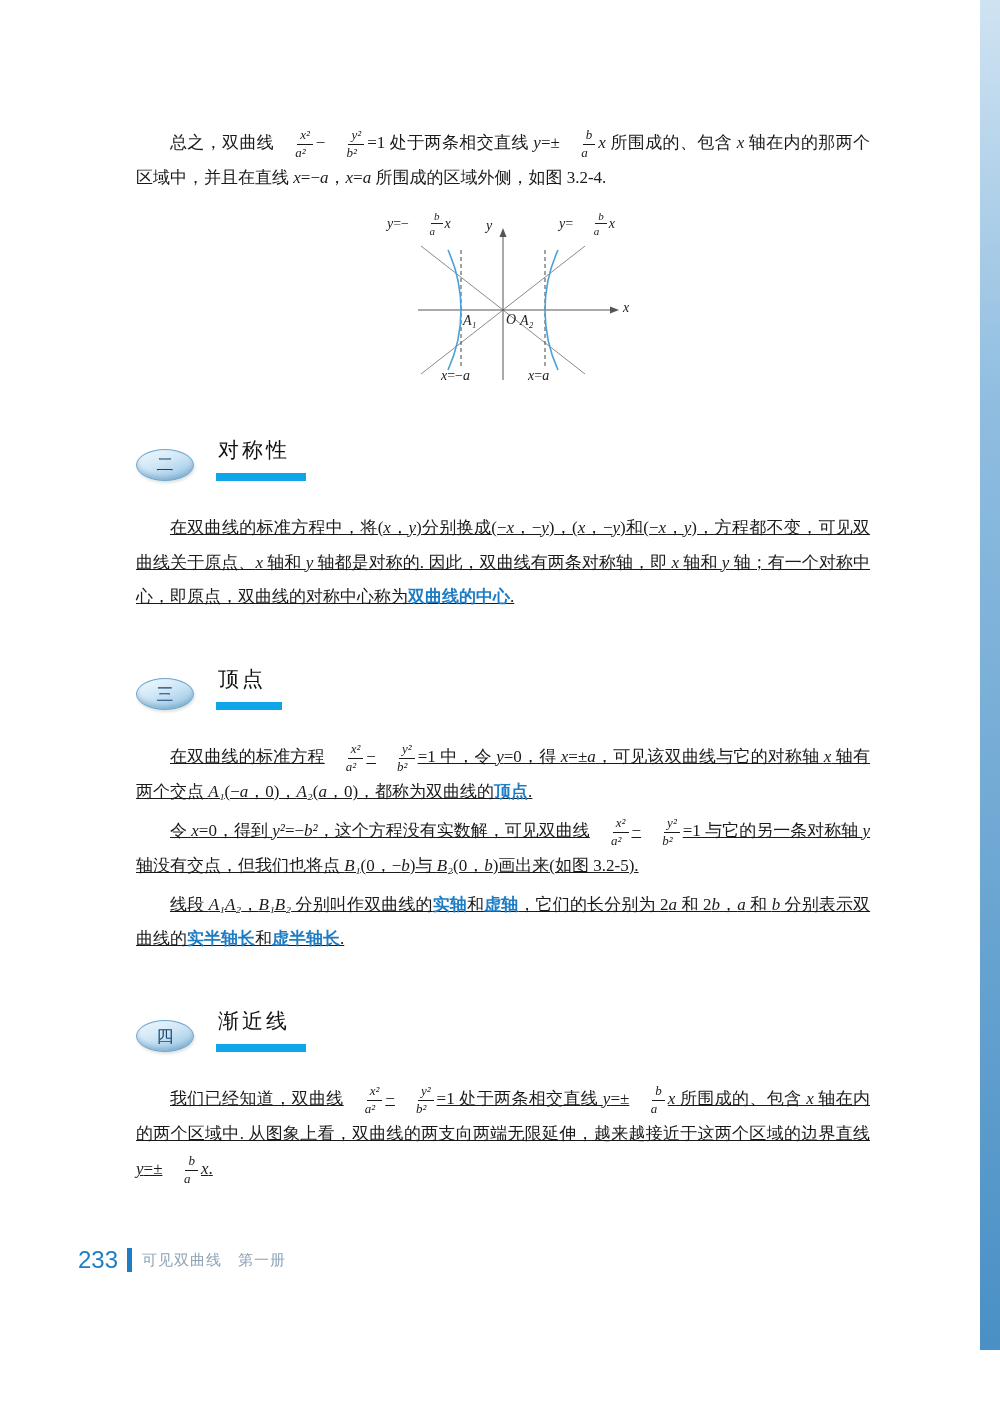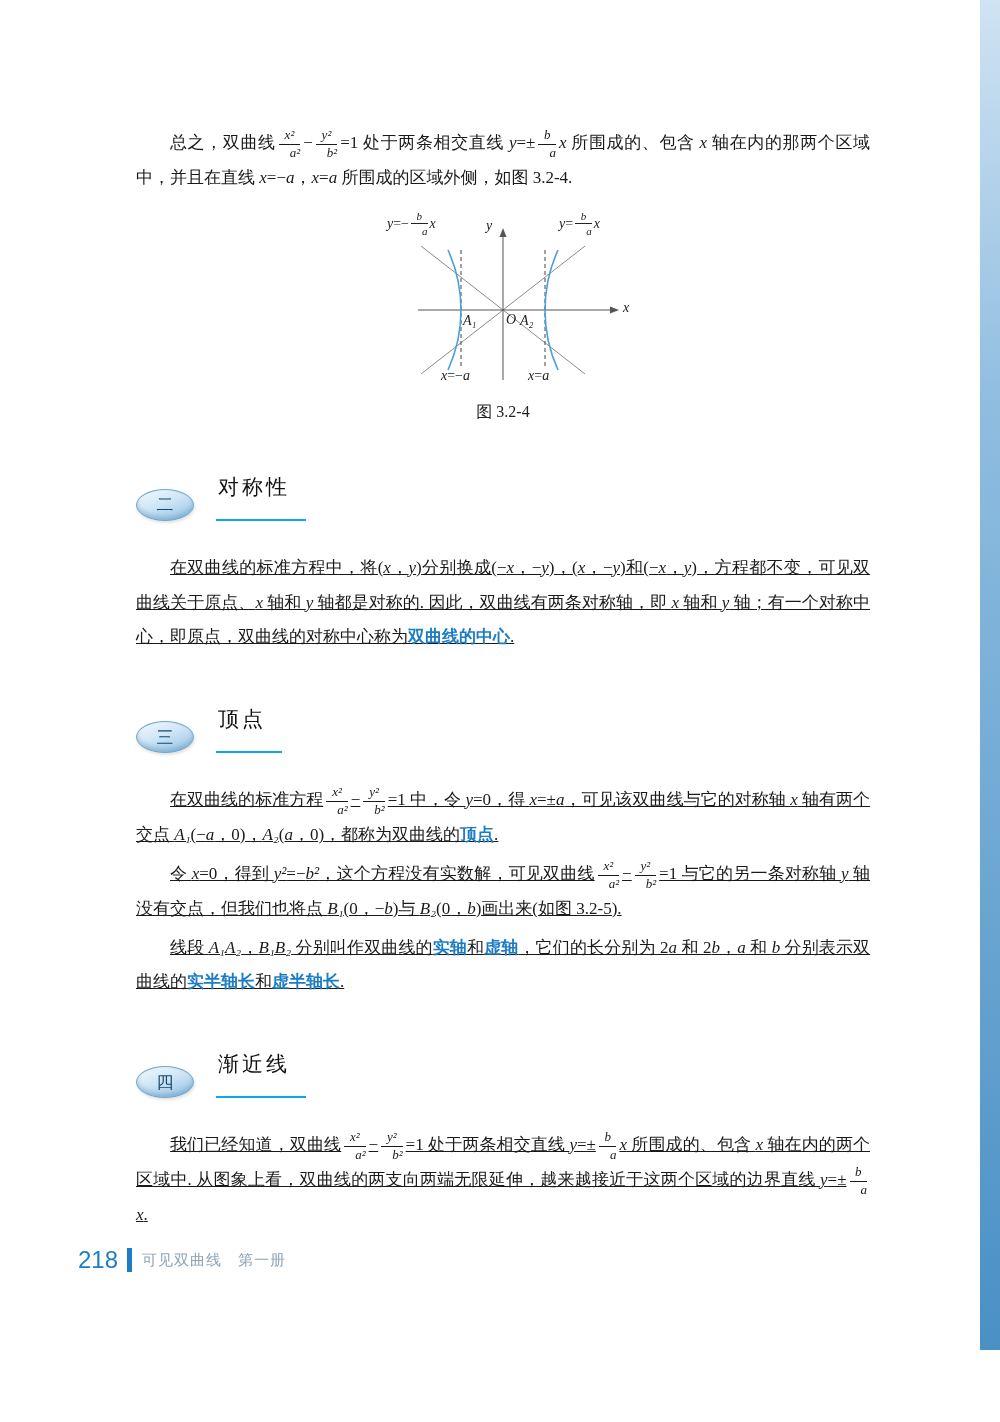--- a/index.html
+++ b/index.html
@@ -13,21 +13,21 @@
   .page{position:relative;width:1000px;height:1350px;background:#fff;overflow:hidden;}
   .side-band{position:absolute;top:0;right:0;width:20px;height:100%;
     background:linear-gradient(180deg,#cfe3f2 0%,#8fbde0 30%,#4a90c5 100%);}
   .content{padding:126px 130px 0 136px;}
   .para{margin:0;font-size:17px;line-height:2.05;text-align:justify;text-indent:2em;}
   .para + .para{margin-top:2px;}
   .mi{font-style:italic;font-family:"Liberation Serif","DejaVu Serif",serif;}
   .term{color:var(--accent);font-weight:bold;}
   .frac{display:inline-block;vertical-align:middle;text-align:center;font-style:italic;
     line-height:1.15;font-size:13px;margin:0 3px;text-indent:0;}
-  .frac .num{display:block;padding:0 3px 1px;border-bottom:1px solid currentColor;}
+  .frac .num{display:block;padding:0 3px 1px;border-bottom:1px solid currentColor;margin-left:20px;}
   .frac .den{display:block;padding-top:1px;margin-left:11px;}
   
   .figure-block{margin:14px auto 0;width:320px;}
   .plot{position:relative;width:300px;height:176px;margin:0 auto;}
   .plot svg{position:absolute;left:0;top:0;}
   .fig-label{position:absolute;font-size:14px;color:#222;display:flex;align-items:center;white-space:nowrap;}
   .fig-label .frac{font-size:11px;margin:0 2px;}
   .lbl-asym-left{left:34px;top:0;}
   .lbl-asym-right{left:206px;top:0;}
   .lbl-axis-y{left:133px;top:8px;font-style:italic;}
@@ -38,21 +38,21 @@
   .lbl-dash-left{left:88px;top:158px;}
   .lbl-dash-right{left:175px;top:158px;}
   .fig-caption{text-align:center;font-size:16px;color:#222;margin-top:16px;}
   
   .section-header{display:flex;align-items:flex-end;gap:22px;margin:50px 0 30px;}
   .pill{width:56px;height:30px;border-radius:50%;display:flex;align-items:center;justify-content:center;
     background:linear-gradient(160deg,#f4fafe 0%,#cfe6f6 45%,#8fc0e2 100%);
     border:1px solid #6ea7cf;color:#14466e;font-family:"Liberation Sans","DejaVu Sans",sans-serif;
     font-size:17px;box-shadow:inset 0 -3px 4px rgba(80,130,170,.35),1px 2px 3px rgba(0,0,0,.12);}
   .section-title{font-family:Liberation Sans, sans-serif;font-size:21px;color:#111;
-    letter-spacing:3px;padding:0 16px 18px 2px;border-bottom:2px solid #0ea5e9;}
+    letter-spacing:3px;padding:0 16px 9px 2px;border-bottom:8px solid #0ea5e9;}
   .section .para{margin-top:4px;text-decoration:underline;}
   
   .footer{position:absolute;left:78px;bottom:76px;display:flex;align-items:center;}
   .page-num{color:var(--accent);font-size:24px;font-family:"Liberation Sans","DejaVu Sans",sans-serif;}
   .footer-bar{display:inline-block;width:5px;height:24px;background:var(--accent);margin:0 10px 0 9px;}
   .footer-text{color:#8ca3b5;font-size:15px;font-family:"Liberation Sans","DejaVu Sans",sans-serif;letter-spacing:1px;}
   .axis-line{stroke:var(--axis-color);stroke-width:1;}
   .asym-line{stroke:var(--line-color);stroke-width:1;}
   .dash-line{stroke:#444;stroke-width:1;stroke-dasharray:4 3;}
   .curve{stroke:var(--curve-color);stroke-width:1.6;fill:none;}
@@ -113,21 +113,20 @@
             <span class="mi">x</span>
             <span>=−</span>
             <span class="mi">a</span>
           </div>
         <div class="fig-label lbl-dash-right">
             <span class="mi">x</span>
             <span>=</span>
             <span class="mi">a</span>
           </div>
       </div>
-      <figcaption class="fig-caption">图 3.2-4</figcaption>
     </figure>
 
     <div class="section">
       <div class="section-header">
         <span class="pill">二</span>
         <span class="section-title">对称性</span>
       </div>
       <p class="para"><span>在双曲线的标准方程中，将(</span><span class="mi">x</span><span>，</span><span class="mi">y</span><span>)分别换成(−</span><span class="mi">x</span><span>，−</span><span class="mi">y</span><span>)，(</span><span class="mi">x</span><span>，−</span><span class="mi">y</span><span>)和(−</span><span class="mi">x</span><span>，</span><span class="mi">y</span><span>)，方程都不变，可见双曲线关于原点、</span><span class="mi">x</span><span> 轴和 </span><span class="mi">y</span><span> 轴都是对称的. 因此，双曲线有两条对称轴，即 </span><span class="mi">x</span><span> 轴和 </span><span class="mi">y</span><span> 轴；有一个对称中心，即原点，双曲线的对称中心称为</span><span class="term">双曲线的中心</span><span>.</span></p>
     </div>
 
@@ -145,17 +144,17 @@
       <div class="section-header">
         <span class="pill">四</span>
         <span class="section-title">渐近线</span>
       </div>
       <p class="para"><span>我们已经知道，双曲线</span><span class="frac"><span class="num">x²</span><span class="den">a²</span></span><span>−</span><span class="frac"><span class="num">y²</span><span class="den">b²</span></span><span>=1 处于两条相交直线 </span><span class="mi">y</span><span>=±</span><span class="frac"><span class="num">b</span><span class="den">a</span></span><span class="mi">x</span><span> 所围成的、包含 </span><span class="mi">x</span><span> 轴在内的两个区域中. 从图象上看，双曲线的两支向两端无限延伸，越来越接近于这两个区域的边界直线 </span><span class="mi">y</span><span>=±</span><span class="frac"><span class="num">b</span><span class="den">a</span></span><span class="mi">x</span><span>.</span></p>
     </div>
 
   </div>
 
   <div class="footer">
-    <span class="page-num">218</span>
+    <span class="page-num">233</span>
     <span class="footer-bar"></span>
     <span class="footer-text">可见双曲线　第一册</span>
   </div>
 </div>
 
 </body></html>

